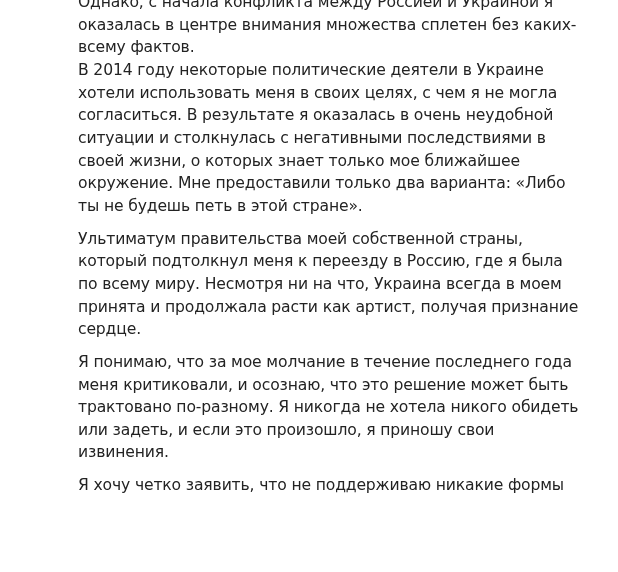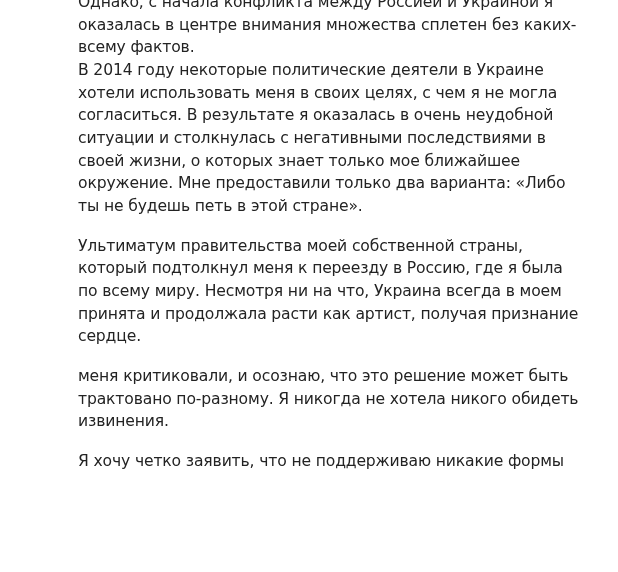--- a/index.html
+++ b/index.html
@@ -9,21 +9,21 @@
     left: 78px;
     top: -9px;
     width: 520px;
     font-family: "DejaVu Sans", sans-serif;
     font-size: 15.6px;
     line-height: 22.65px;
     color: #232323;
     letter-spacing: -0.15px;
   }
   .para { margin: 0; padding: 0; }
-  .para.gap { margin-top: 17px; }
+  .para.gap { margin-top: 10px; }
   .line { display: block; white-space: nowrap; }
 </style>
 </head>
 <body>
 
 <div class="doc">
   <p class="para">
     <span class="line">Однако, с начала конфликта между Россией и Украиной я</span>
     <span class="line">оказалась в центре внимания множества сплетен без каких-</span>
     <span class="line">всему фактов.</span>
@@ -38,20 +38,22 @@
     <span class="line">ты не будешь петь в этой стране».</span>
   </p>
   <p class="para gap">
     <span class="line">Ультиматум правительства моей собственной страны,</span>
     <span class="line">который подтолкнул меня к переезду в Россию, где я была</span>
     <span class="line">по всему миру. Несмотря ни на что, Украина всегда в моем</span>
     <span class="line">принята и продолжала расти как артист, получая признание</span>
     <span class="line">сердце.</span>
   </p>
   <p class="para gap">
+    <span class="line">Я понимаю, что за мое молчание в течение последнего года</span>
     <span class="line">меня критиковали, и осознаю, что это решение может быть</span>
     <span class="line">трактовано по-разному. Я никогда не хотела никого обидеть</span>
+    <span class="line">или задеть, и если это произошло, я приношу свои</span>
     <span class="line">извинения.</span>
   </p>
   <p class="para gap">
     <span class="line">Я хочу четко заявить, что не поддерживаю никакие формы</span>
   </p>
 </div>
 
 </body></html>

